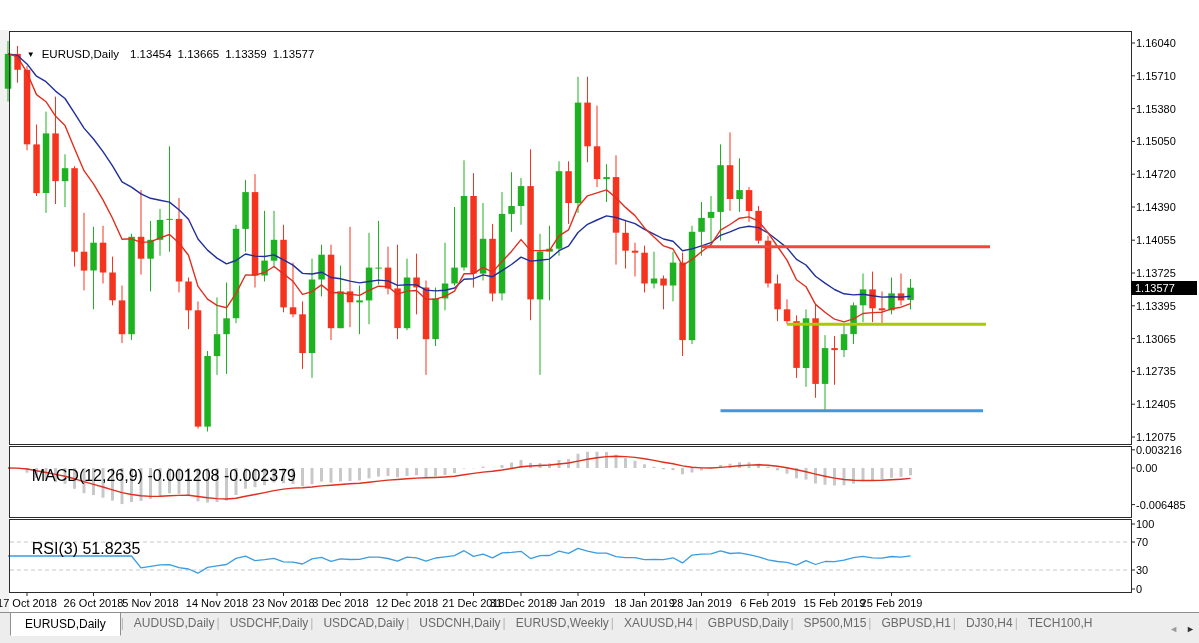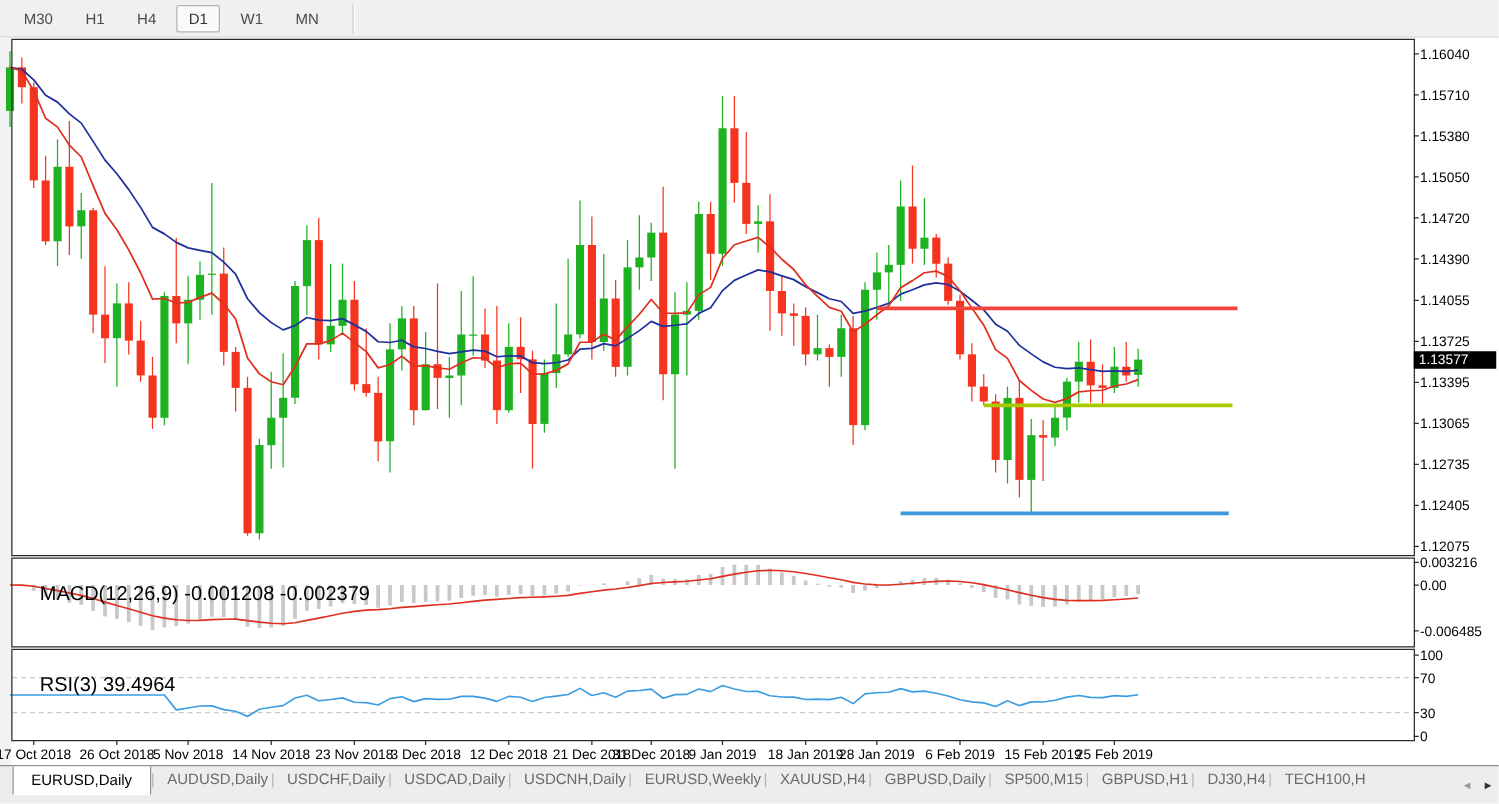--- a/index.html
+++ b/index.html
@@ -35,24 +35,20 @@
   .tab-arrows{position:absolute;right:4px;top:5px;z-index:7;background:#ededed;padding-left:4px;}
   .tab-arrows span{font-size:9px;margin-left:8px;cursor:default;}
   .arrow-left{color:#9a9a9a;}
   .arrow-right{color:#333;}
 </style>
 </head>
 <body>
 
 <div id="stage">
 
-  <div class="toolbar">
-    <span id="tf-buttons"><span class="tf-btn">M30</span><span class="tf-btn">H1</span><span class="tf-btn">H4</span><span class="tf-btn active">D1</span><span class="tf-btn">W1</span><span class="tf-btn">MN</span></span>
-    <span class="tb-sep"></span>
-  </div>
 
   <div class="left-strip"></div>
 
   <svg id="chart" width="1199" height="643">
       <rect x="9" y="31" width="1122" height="413" fill="#fff"></rect>
       <rect x="9" y="446" width="1122" height="71" fill="#fff"></rect>
       <rect x="9" y="519" width="1122" height="73" fill="#fff"></rect>
       <g>
         <line x1="8" x2="8" y1="41.0" y2="101.6" stroke="#1eb121" stroke-width="1"></line>
         <rect x="4.8" y="53.9" width="6.5" height="34.8" fill="#1eb121"></rect>
@@ -422,26 +418,29 @@
       <line x1="701.5" x2="701.5" y1="592" y2="596" stroke="#2b2b2b"></line>
       <text x="701.5" y="607" font-size="11" fill="#000" text-anchor="middle" font-family="&quot;Liberation Sans&quot;,sans-serif">28 Jan 2019</text>
       <line x1="768" x2="768" y1="592" y2="596" stroke="#2b2b2b"></line>
       <text x="768" y="607" font-size="11" fill="#000" text-anchor="middle" font-family="&quot;Liberation Sans&quot;,sans-serif">6 Feb 2019</text>
       <line x1="834.5" x2="834.5" y1="592" y2="596" stroke="#2b2b2b"></line>
       <text x="834.5" y="607" font-size="11" fill="#000" text-anchor="middle" font-family="&quot;Liberation Sans&quot;,sans-serif">15 Feb 2019</text>
       <line x1="891.5" x2="891.5" y1="592" y2="596" stroke="#2b2b2b"></line>
       <text x="891.5" y="607" font-size="11" fill="#000" text-anchor="middle" font-family="&quot;Liberation Sans&quot;,sans-serif">25 Feb 2019</text>
     </svg>
 
+  <div class="chart-header">
+    <span class="tri">▼</span><span>EURUSD,Daily</span><span class="num first">1.13454</span><span class="num">1.13665</span><span class="num">1.13359</span><span class="num">1.13577</span>
+  </div>
 
   <div class="pane-label" style="left:14px;top:449px;">
     <span>MACD(12,26,9)</span> <span>-0.001208 -0.002379</span>
   </div>
   <div class="pane-label" style="left:14px;top:522px;">
-    <span>RSI(3)</span> <span>39.4964</span>
+    <span>RSI(3)</span> <span>51.8235</span>
   </div>
 
   <div class="price-tag" id="price-tag" style="top: 281px;">1.13577</div>
 
   <div class="tabbar">
     <span id="tabs" style="display:flex;align-items:flex-start;">
         <span class="tab active">EURUSD,Daily</span>
         <span class="tab-sep">|</span>
         <span class="tab">AUDUSD,Daily</span>
         <span class="tab-sep">|</span>

